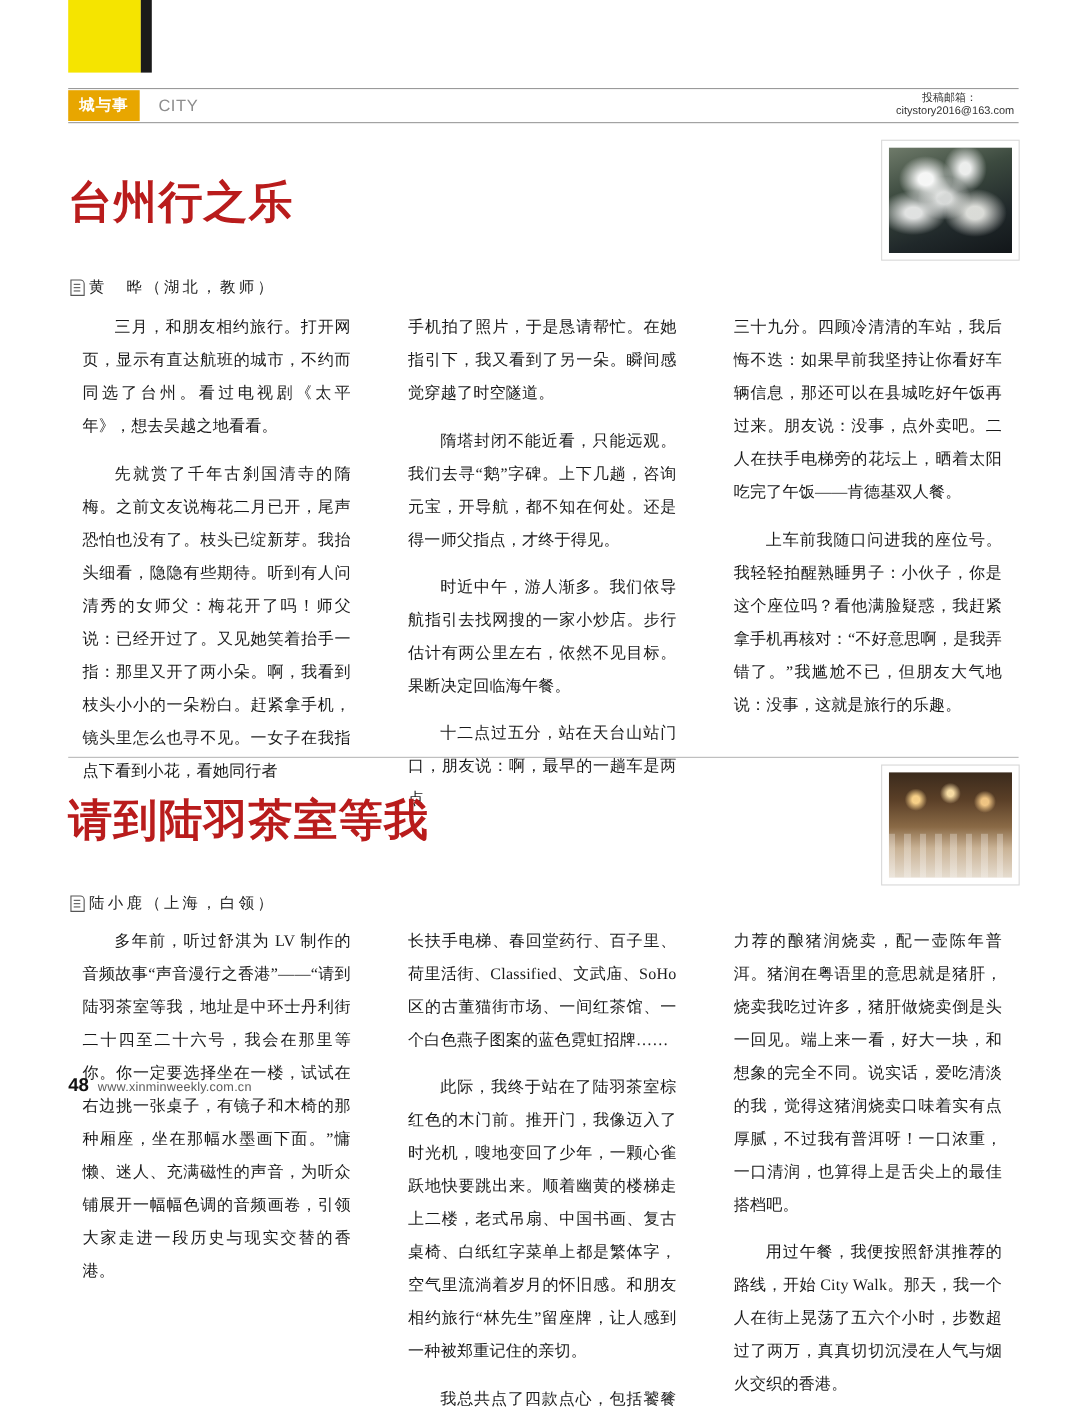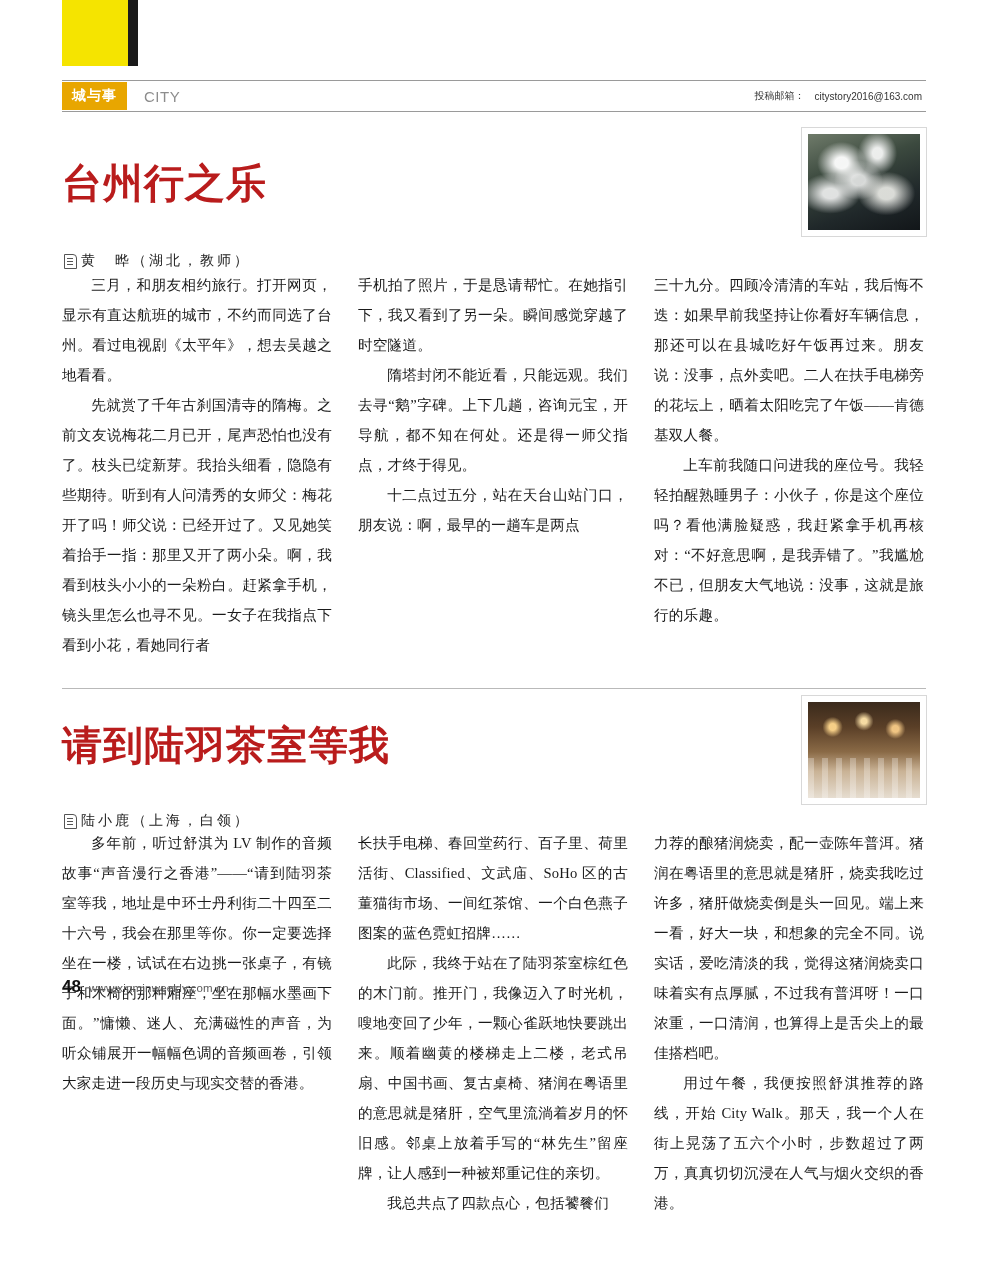--- a/index.html
+++ b/index.html
@@ -79,20 +79,21 @@
   }
   .runhead-mail {
     position: absolute;
     right: 4px; top: 1px;
     height: 28px;
     display: flex;
     align-items: center;
     font-family: "Liberation Sans", sans-serif;
     font-size: 10px;
     color: #4a4a4a;
+    flex-direction: column;
   }
   .runhead-mail .m-label { color: #333; }
   .runhead-mail .m-addr { color: #333; margin-left: 10px; }
 
   
   .article {
     position: absolute;
     left: 62px;
     width: 864px;
   }
@@ -218,21 +219,21 @@
   .col {
     width: 270px;
     font-size: 14.6px;
     line-height: 30px;
     text-align: justify;
     text-justify: inter-ideograph;
     letter-spacing: 0.2px;
     color: #1a1a1a;
   }
   .col p {
-    margin: 0;
+    margin: 13px;
     text-indent: 2em;
   }
   .col p.no-indent { text-indent: 0; }
 
   
   .footer {
     position: absolute;
     left: 62px;
     bottom: 28px;
     display: flex;
@@ -287,20 +288,21 @@
     </div>
 
     <div class="cols" id="cols-1">
       <div class="col">
         <p>三月，和朋友相约旅行。打开网页，显示有直达航班的城市，不约而同选了台州。看过电视剧《太平年》，想去吴越之地看看。</p>
         <p>先就赏了千年古刹国清寺的隋梅。之前文友说梅花二月已开，尾声恐怕也没有了。枝头已绽新芽。我抬头细看，隐隐有些期待。听到有人问清秀的女师父：梅花开了吗！师父说：已经开过了。又见她笑着抬手一指：那里又开了两小朵。啊，我看到枝头小小的一朵粉白。赶紧拿手机，镜头里怎么也寻不见。一女子在我指点下看到小花，看她同行者</p>
       </div>
       <div class="col">
         <p class="no-indent">手机拍了照片，于是恳请帮忙。在她指引下，我又看到了另一朵。瞬间感觉穿越了时空隧道。</p>
         <p>隋塔封闭不能近看，只能远观。我们去寻“鹅”字碑。上下几趟，咨询元宝，开导航，都不知在何处。还是得一师父指点，才终于得见。</p>
+        <p>时近中午，游人渐多。我们依导航指引去找网搜的一家小炒店。步行估计有两公里左右，依然不见目标。果断决定回临海午餐。</p>
         <p>十二点过五分，站在天台山站门口，朋友说：啊，最早的一趟车是两点</p>
       </div>
       <div class="col">
         <p class="no-indent">三十九分。四顾冷清清的车站，我后悔不迭：如果早前我坚持让你看好车辆信息，那还可以在县城吃好午饭再过来。朋友说：没事，点外卖吧。二人在扶手电梯旁的花坛上，晒着太阳吃完了午饭——肯德基双人餐。</p>
         <p>上车前我随口问进我的座位号。我轻轻拍醒熟睡男子：小伙子，你是这个座位吗？看他满脸疑惑，我赶紧拿手机再核对：“不好意思啊，是我弄错了。”我尴尬不已，但朋友大气地说：没事，这就是旅行的乐趣。</p>
       </div>
     </div>
   </div>
 
   <div class="article" id="article-2">
@@ -318,21 +320,21 @@
         <div class="ph2-img"></div>
       </div>
     </div>
 
     <div class="cols" id="cols-2">
       <div class="col">
         <p>多年前，听过舒淇为 LV 制作的音频故事“声音漫行之香港”——“请到陆羽茶室等我，地址是中环士丹利街二十四至二十六号，我会在那里等你。你一定要选择坐在一楼，试试在右边挑一张桌子，有镜子和木椅的那种厢座，坐在那幅水墨画下面。”慵懒、迷人、充满磁性的声音，为听众铺展开一幅幅色调的音频画卷，引领大家走进一段历史与现实交替的香港。</p>
       </div>
       <div class="col">
         <p class="no-indent">长扶手电梯、春回堂药行、百子里、荷里活街、Classified、文武庙、SoHo 区的古董猫街市场、一间红茶馆、一个白色燕子图案的蓝色霓虹招牌……</p>
-        <p>此际，我终于站在了陆羽茶室棕红色的木门前。推开门，我像迈入了时光机，嗖地变回了少年，一颗心雀跃地快要跳出来。顺着幽黄的楼梯走上二楼，老式吊扇、中国书画、复古桌椅、猪润在粤语里的意思就是猪肝，空气里流淌着岁月的怀旧感。邻桌上放着手写的“林先生”留座牌，让人感到一种被郑重记住的亲切。</p>
+        <p>此际，我终于站在了陆羽茶室棕红色的木门前。推开门，我像迈入了时光机，嗖地变回了少年，一颗心雀跃地快要跳出来。顺着幽黄的楼梯走上二楼，老式吊扇、中国书画、复古桌椅、白纸红字菜单上都是繁体字，空气里流淌着岁月的怀旧感。和朋友相约旅行“林先生”留座牌，让人感到一种被郑重记住的亲切。</p>
         <p>我总共点了四款点心，包括饕餮们</p>
       </div>
       <div class="col">
         <p class="no-indent">力荐的酿猪润烧卖，配一壶陈年普洱。猪润在粤语里的意思就是猪肝，烧卖我吃过许多，猪肝做烧卖倒是头一回见。端上来一看，好大一块，和想象的完全不同。说实话，爱吃清淡的我，觉得这猪润烧卖口味着实有点厚腻，不过我有普洱呀！一口浓重，一口清润，也算得上是舌尖上的最佳搭档吧。</p>
         <p>用过午餐，我便按照舒淇推荐的路线，开始 City Walk。那天，我一个人在街上晃荡了五六个小时，步数超过了两万，真真切切沉浸在人气与烟火交织的香港。</p>
       </div>
     </div>
   </div>
 
   <div class="footer">

